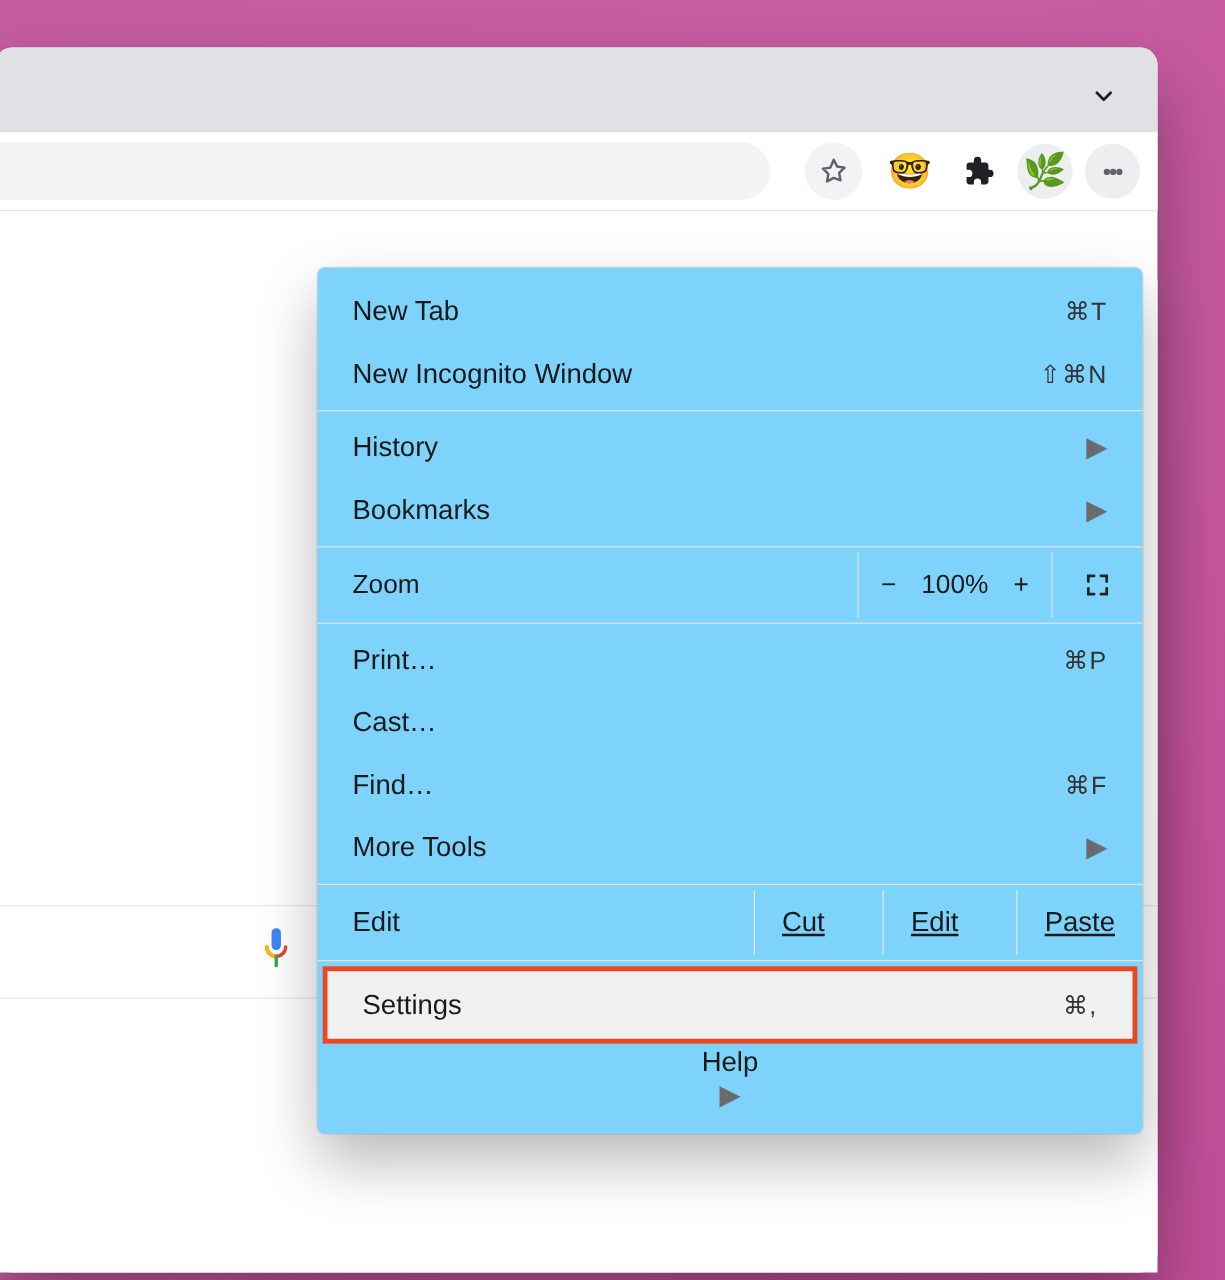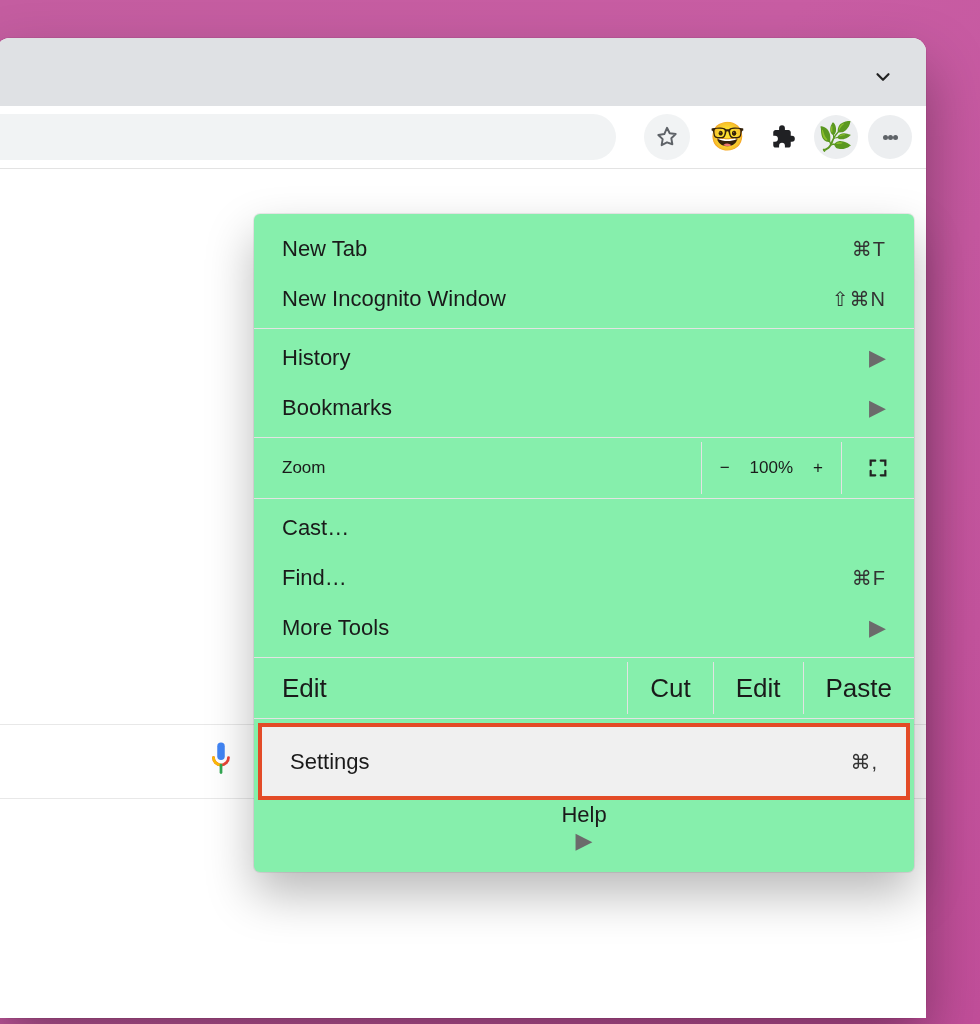--- a/index.html
+++ b/index.html
@@ -30,44 +30,44 @@
   .avatar{font-size:28px;line-height:1;}
   .dots-btn span{display:block;width:5px;height:5px;border-radius:50%;
                  background:#5f6368;margin:2.5px 0;}
   
   .page{position:absolute;left:0;top:186px;right:0;bottom:0;background:#fff;}
   .page .sep{position:absolute;left:0;right:0;top:500px;height:1px;background:#e8e8e8;}
   .page .sep2{position:absolute;left:0;right:0;top:574px;height:1px;background:#e8e8e8;}
   .mic{position:absolute;left:210px;top:516px;}
   
   .menu{position:absolute;right:12px;top:176px;width:660px;
-        background:#86efac;border-radius:6px;
+        background:#7dd3fc;border-radius:6px;
         box-shadow:0 22px 48px rgba(0,0,0,.28),0 0 0 1px rgba(0,0,0,.07);
         font-size:22px;color:#1a1a1a;}
   .mrow{display:flex;align-items:center;padding:0 28px;height:50px;}
   .mrow .lbl{flex:none;}
   .mrow .sp{flex:1;}
   .mrow .sc{color:#333;font-size:20px;letter-spacing:1px;}
   .mrow .chev{color:#6b6b6b;}
   hr.msep{border:none;border-top:1px solid #e3e3e3;margin:4px 0;}
   
-  .zoomrow{display:flex;align-items:center;height:52px;font-size:17px;}
+  .zoomrow{display:flex;align-items:center;height:52px;font-size:21px;}
   .zoomrow .zlabel{flex:1;padding-left:28px;}
   .zoomrow .zctrl{display:flex;align-items:center;border-left:1px solid #e3e3e3;
                   height:100%;padding:0 18px;gap:20px;}
   .zoomrow .fs{border-left:1px solid #e3e3e3;height:100%;width:72px;
                display:flex;align-items:center;justify-content:center;}
   
-  .editrow{display:flex;align-items:center;height:52px;font-size:26px;}
+  .editrow{display:flex;align-items:center;height:52px;font-size:22px;gap:24px;}
   .editrow .elabel{flex:1;padding-left:28px;}
   .ecell{border-left:1px solid #e3e3e3;height:100%;
-         display:flex;align-items:center;justify-content:center;padding:0 22px;}
+         display:flex;align-items:center;justify-content:center;padding:0 22px;text-decoration:underline;}
   
   .hl{border:4px solid #e34b27;background:#f0f0f0;margin:2px 4px;}
-  .hl .mrow{height:69px;}
+  .hl .mrow{height:54px;}
   .first{padding-top:10px;}
   .last{padding-bottom:20px;flex-direction:column;}
   svg{display:block;}
 </style>
 </head>
 <body>
 
 <div class="desktop"></div>
 
 <div class="window">
@@ -156,20 +156,25 @@
       <div class="fs">
         <svg width="22" height="22" viewBox="0 0 24 24">
             <path d="M4 9V4h5M20 9V4h-5M4 15v5h5M20 15v5h-5" fill="none" stroke="#222" stroke-width="2.4" stroke-linecap="round"></path>
           </svg>
       </div>
     </div>
 
     <hr class="msep">
 
     <div class="mrow">
+      <span class="lbl">Print…</span>
+      <span class="sp"></span>
+      <span class="sc">⌘P</span>
+    </div>
+    <div class="mrow">
       <span class="lbl">Cast…</span>
       <span class="sp"></span>
     </div>
     <div class="mrow">
       <span class="lbl">Find…</span>
       <span class="sp"></span>
       <span class="sc">⌘F</span>
     </div>
     <div class="mrow">
       <span class="lbl">More Tools</span>

